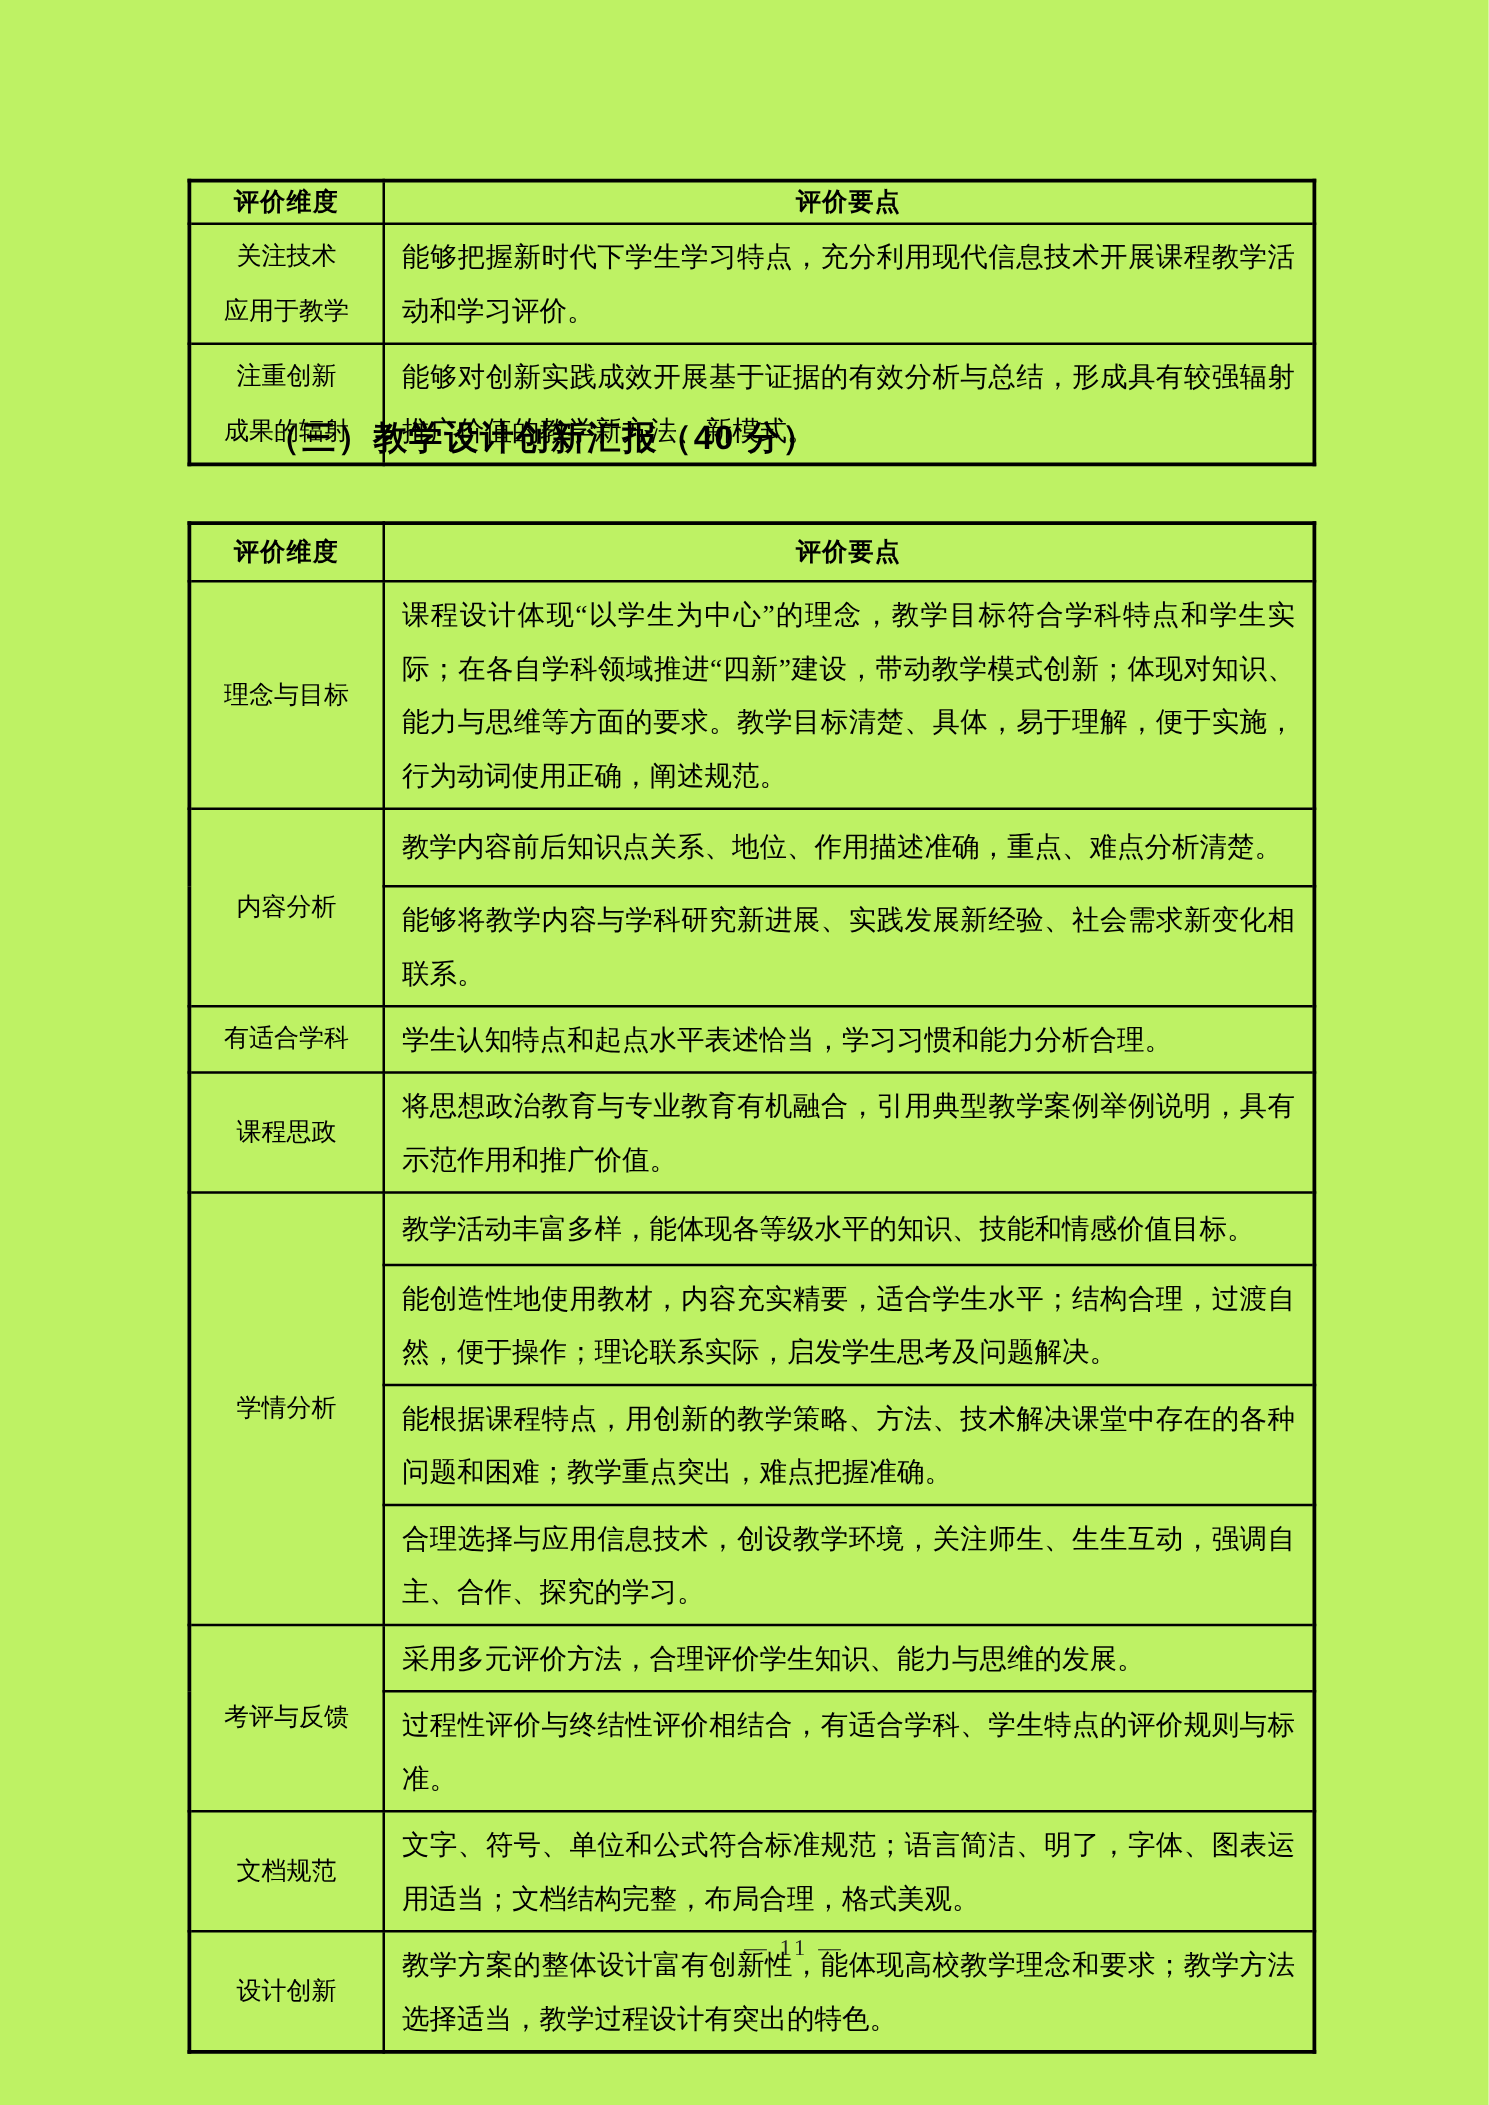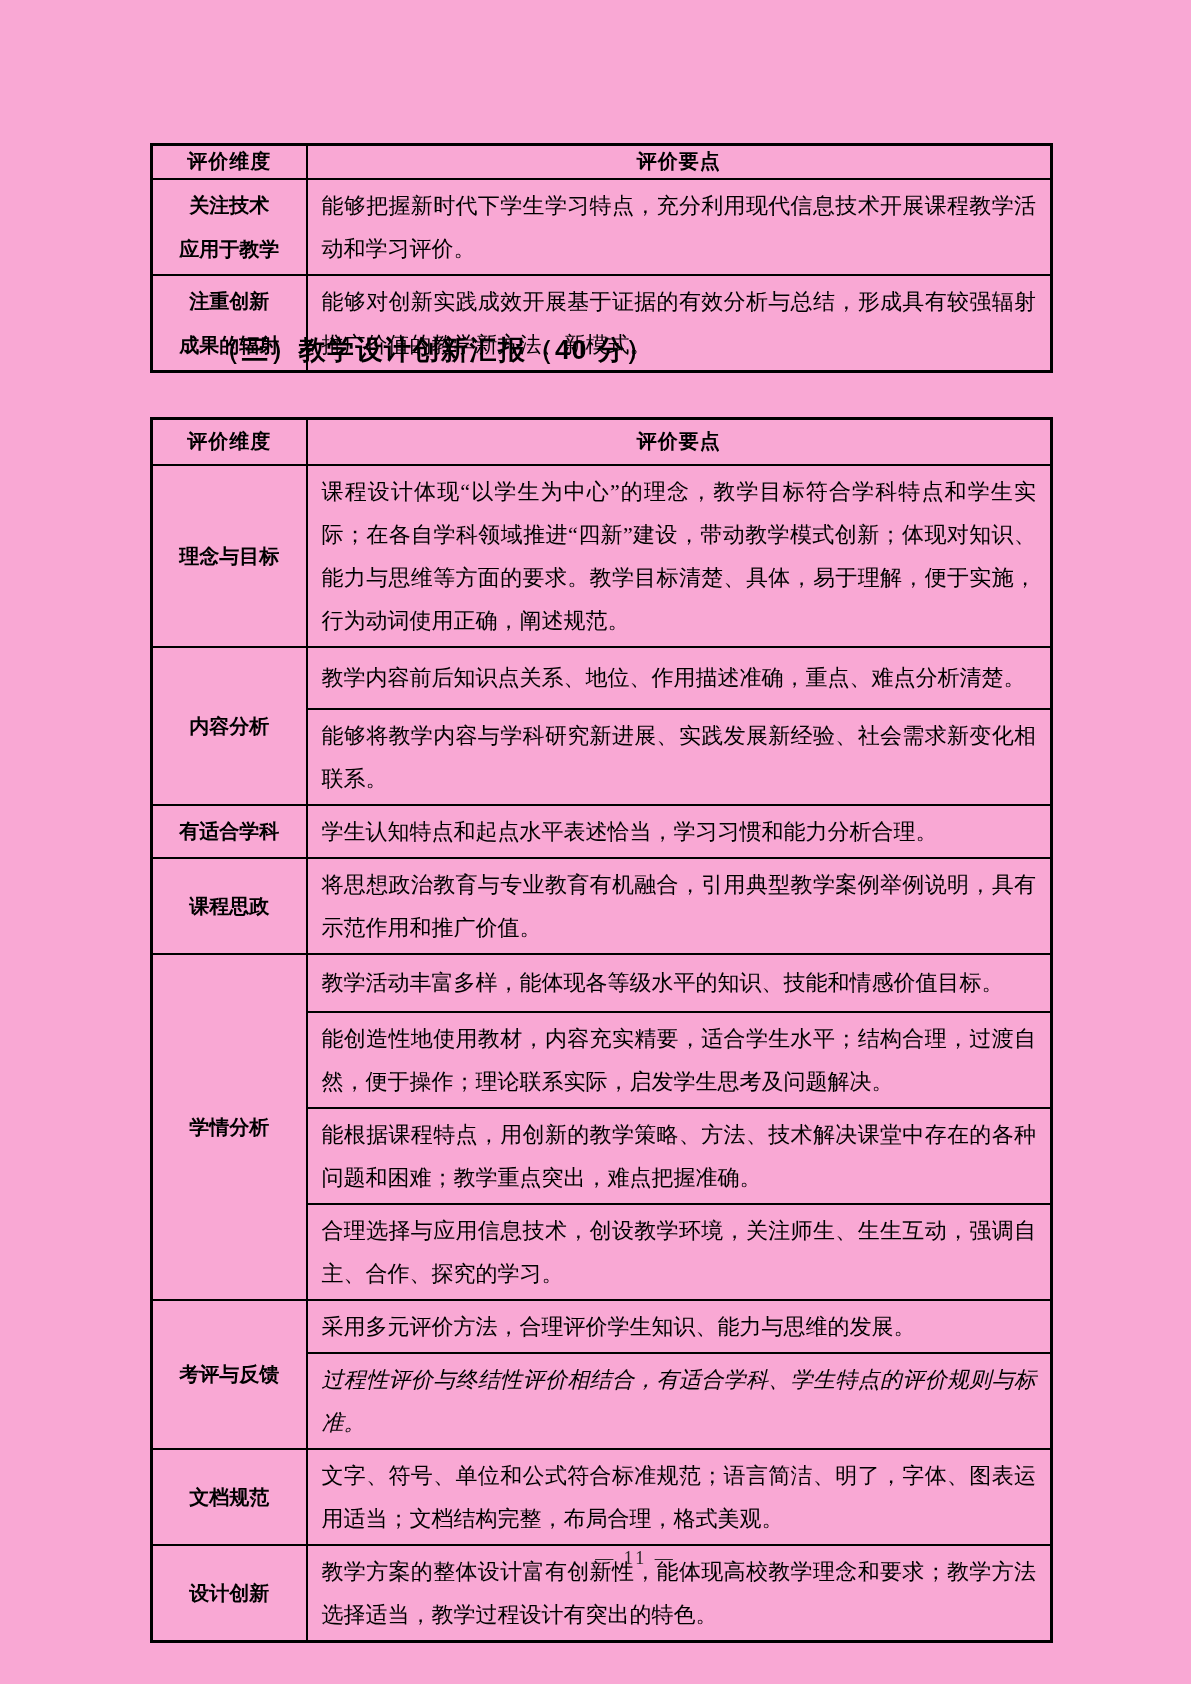--- a/index.html
+++ b/index.html
@@ -1,20 +1,20 @@
 <!DOCTYPE html>
 <html><head>
 <meta charset="utf-8">
 <style>
   html,body { margin:0; padding:0; background:#ffffff; }
   .page {
     position:relative;
     width:1191px; height:1684px;
     margin:0 auto;
-    background:#f9a8d4;
+    background:#bef264;
     color:#000;
     font-family:"Liberation Serif","DejaVu Serif",serif;
   }
 
   table.doc-table {
     position:absolute;
     left:150px;
     width:900px;
     border-collapse:collapse;
     table-layout:fixed;
@@ -34,21 +34,21 @@
     font-weight:700;
     text-align:center;
     vertical-align:middle;
     font-family:"Liberation Sans","DejaVu Sans",sans-serif;
     letter-spacing:1px;
     padding:0;
   }
 
   td.dim {
     font-size:20px;
-    font-weight:700;
+    font-weight:400;
     text-align:center;
     vertical-align:middle;
     white-space:pre-line;
     line-height:44px;
     padding:0 4px;
     font-family:"Liberation Sans","DejaVu Sans",sans-serif;
   }
 
   td.pts {
     font-size:22px;
@@ -158,21 +158,21 @@
       <td class="pts">能根据课程特点，用创新的教学策略、方法、技术解决课堂中存在的各种问题和困难；教学重点突出，难点把握准确。</td>
     </tr>
     <tr style="height:86px;">
       <td class="pts">合理选择与应用信息技术，创设教学环境，关注师生、生生互动，强调自主、合作、探究的学习。</td>
     </tr>
 
     <tr style="height:48px;">
       <td class="dim" rowspan="2">考评与反馈</td>
       <td class="pts">采用多元评价方法，合理评价学生知识、能力与思维的发展。</td>
     </tr>
-    <tr style="height:48px;font-style:italic;">
+    <tr style="height:48px;">
       <td class="pts">过程性评价与终结性评价相结合，有适合学科、学生特点的评价规则与标准。</td>
     </tr>
 
     <tr style="height:86px;">
       <td class="dim">文档规范</td>
       <td class="pts">文字、符号、单位和公式符合标准规范；语言简洁、明了，字体、图表运用适当；文档结构完整，布局合理，格式美观。</td>
     </tr>
 
     <tr style="height:86px;">
       <td class="dim">设计创新</td>

